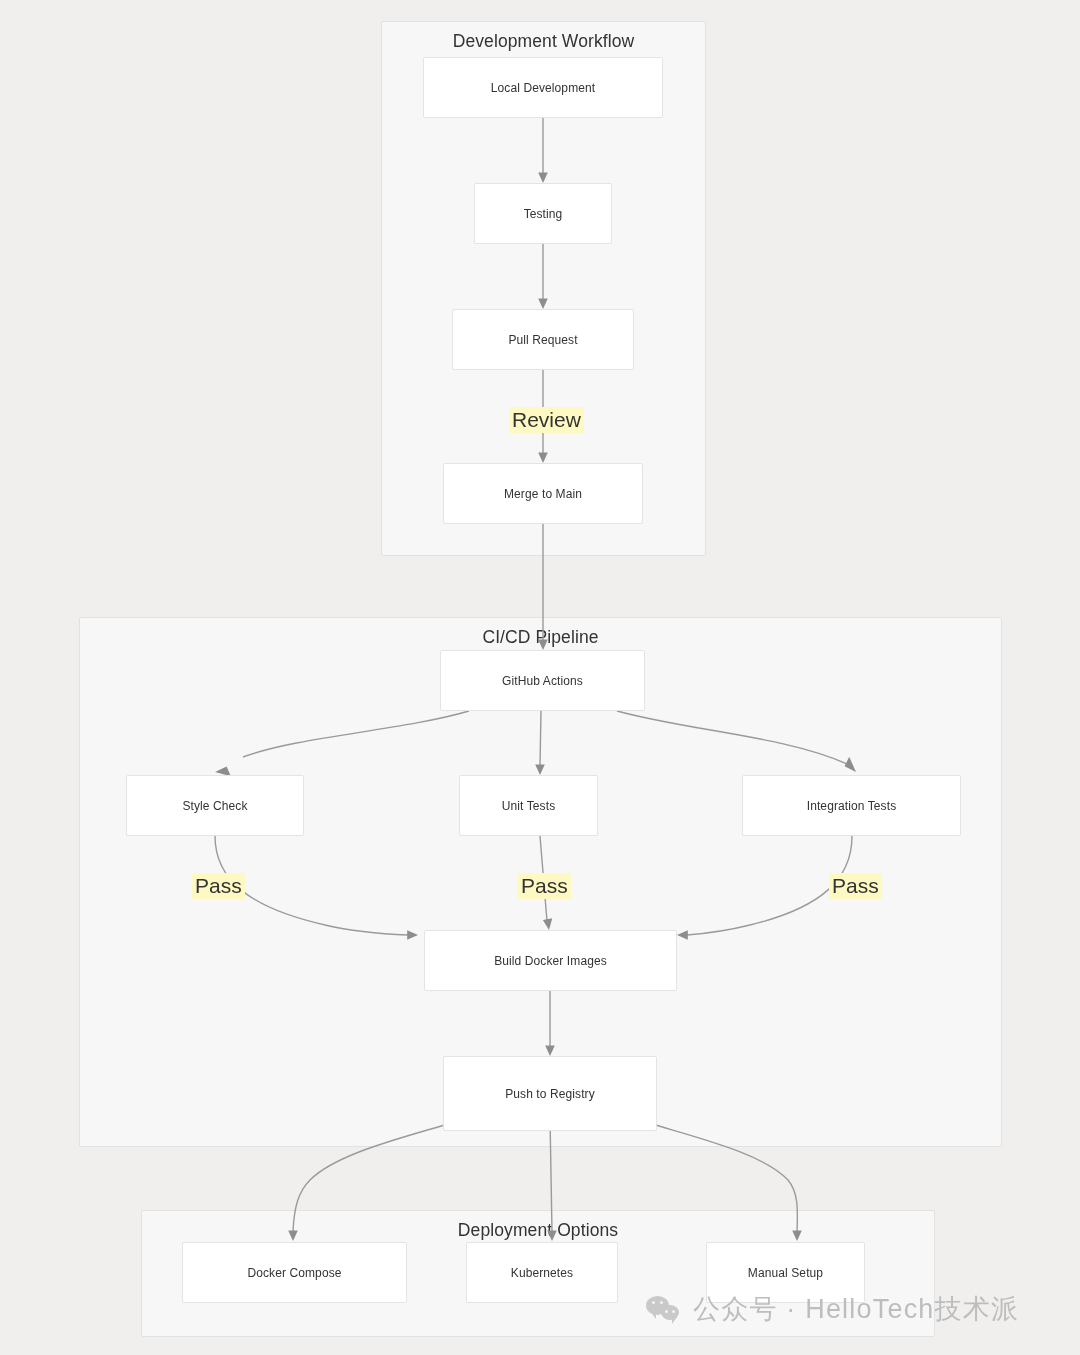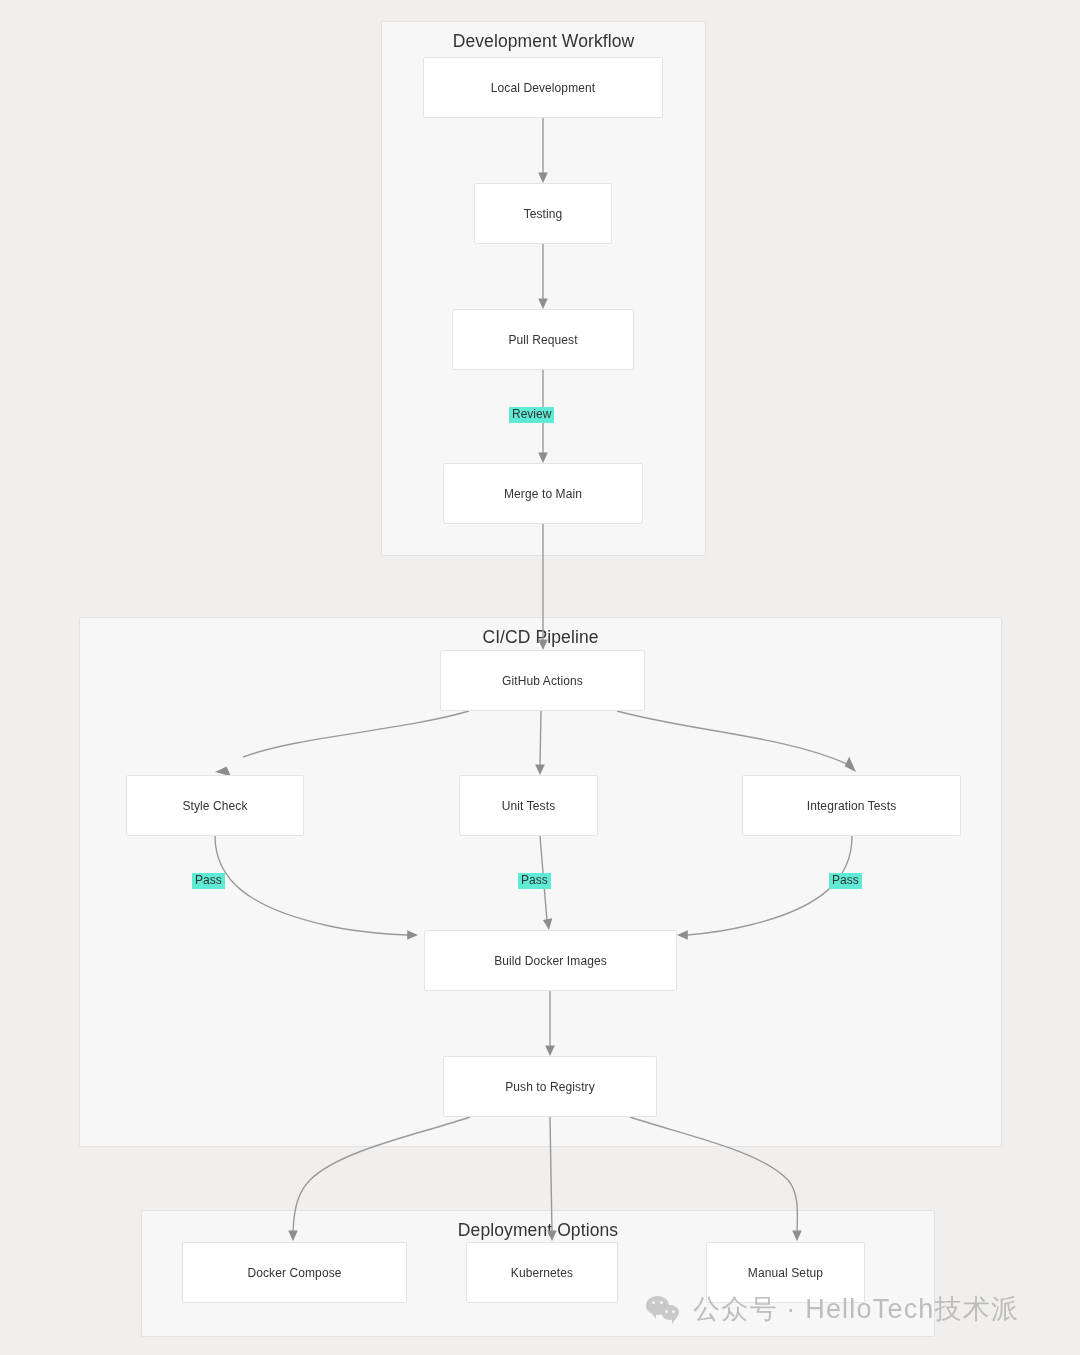--- a/index.html
+++ b/index.html
@@ -50,23 +50,23 @@
     font-size: 12px;
     color: #333333;
     letter-spacing: .1px;
     white-space: nowrap;
     z-index: 5;
   }
 
   
   .edge-label {
     position: absolute;
-    background: #5eead4;
+    background: #fef9c3;
     color: #333333;
-    font-size: 12px;
+    font-size: 21px;
     padding: 1px 3px;
     white-space: nowrap;
     z-index: 6;
     line-height: 1.15;
   }
 
   
   #edges {
     position: absolute;
     left: 0; top: 0;
@@ -216,21 +216,21 @@
   </div>
 
   <div class="node" style="left:742px; top:775px; width:219px; height:61px;">
     <span>Integration Tests</span>
   </div>
 
   <div class="node" style="left:424px; top:930px; width:253px; height:61px;">
     <span>Build Docker Images</span>
   </div>
 
-  <div class="node" style="left:443px; top:1056px; width:214px; height:61px;">
+  <div class="node" style="left:443px; top:1056px; width:214px; height:75px;">
     <span>Push to Registry</span>
   </div>
 
   <div class="node" style="left:182px; top:1242px; width:225px; height:61px;">
     <span>Docker Compose</span>
   </div>
 
   <div class="node" style="left:466px; top:1242px; width:152px; height:61px;">
     <span>Kubernetes</span>
   </div>

